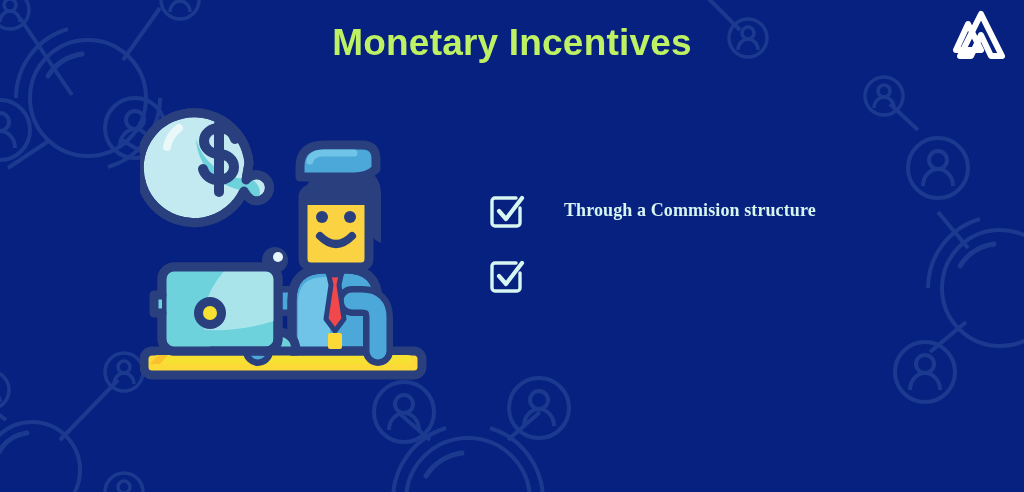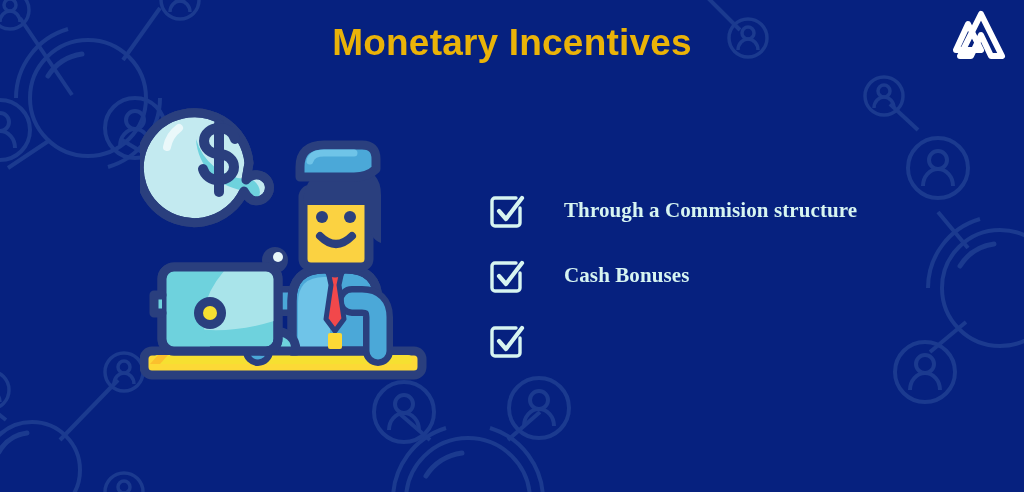--- a/index.html
+++ b/index.html
@@ -23,21 +23,21 @@
     position:absolute;
     top:8px; right:12px;
     width:62px; height:58px;
   }
 
   
   #title {
     position:absolute;
     top:22px; left:0; width:1024px;
     text-align:center;
-    color:#eab308;
+    color:#bef264;
     font-size:37px;
     font-weight:bold;
     letter-spacing:0.2px;
   }
 
   
   #illustration {
     position:absolute;
     left:140px; top:105px;
     width:300px; height:290px;
@@ -52,21 +52,21 @@
   .bullet-row {
     display:flex;
     align-items:center;
     height:65px;
   }
   .cb-icon { width:38px; height:38px; flex:0 0 38px; }
   .bullet-label {
     margin-left:38px;
     color:#d7f5f1;
     font-family:"Liberation Serif", serif;
-    font-size:21px;
+    font-size:18px;
     font-weight:bold;
     white-space:nowrap;
     letter-spacing:0.1px;
   }
 </style>
 </head>
 <body>
 
 <svg id="bg-pattern" viewBox="0 0 1024 492">
   <defs>
@@ -240,27 +240,20 @@
 <div id="bullets">
 
   <div class="bullet-row">
     <svg class="cb-icon" viewBox="0 0 38 38">
       <path d="M32 16 L32 31 a3 3 0 0 1 -3 3 L7 34 a3 3 0 0 1 -3 -3 L4 9 a3 3 0 0 1 3 -3 L28 6" fill="none" stroke="#d7f5f1" stroke-width="3.4" stroke-linecap="round"></path>
       <path d="M11 19 L18 27 L34 6" fill="none" stroke="#d7f5f1" stroke-width="4.2" stroke-linecap="round" stroke-linejoin="round"></path>
     </svg>
     <span class="bullet-label">Through a Commision structure</span>
   </div>
 
-  <div class="bullet-row">
-    <svg class="cb-icon" viewBox="0 0 38 38">
-      <path d="M32 16 L32 31 a3 3 0 0 1 -3 3 L7 34 a3 3 0 0 1 -3 -3 L4 9 a3 3 0 0 1 3 -3 L28 6" fill="none" stroke="#d7f5f1" stroke-width="3.4" stroke-linecap="round"></path>
-      <path d="M11 19 L18 27 L34 6" fill="none" stroke="#d7f5f1" stroke-width="4.2" stroke-linecap="round" stroke-linejoin="round"></path>
-    </svg>
-    <span class="bullet-label">Cash Bonuses</span>
-  </div>
 
   <div class="bullet-row">
     <svg class="cb-icon" viewBox="0 0 38 38">
       <path d="M32 16 L32 31 a3 3 0 0 1 -3 3 L7 34 a3 3 0 0 1 -3 -3 L4 9 a3 3 0 0 1 3 -3 L28 6" fill="none" stroke="#d7f5f1" stroke-width="3.4" stroke-linecap="round"></path>
       <path d="M11 19 L18 27 L34 6" fill="none" stroke="#d7f5f1" stroke-width="4.2" stroke-linecap="round" stroke-linejoin="round"></path>
     </svg>
   </div>
 
 </div>
 

